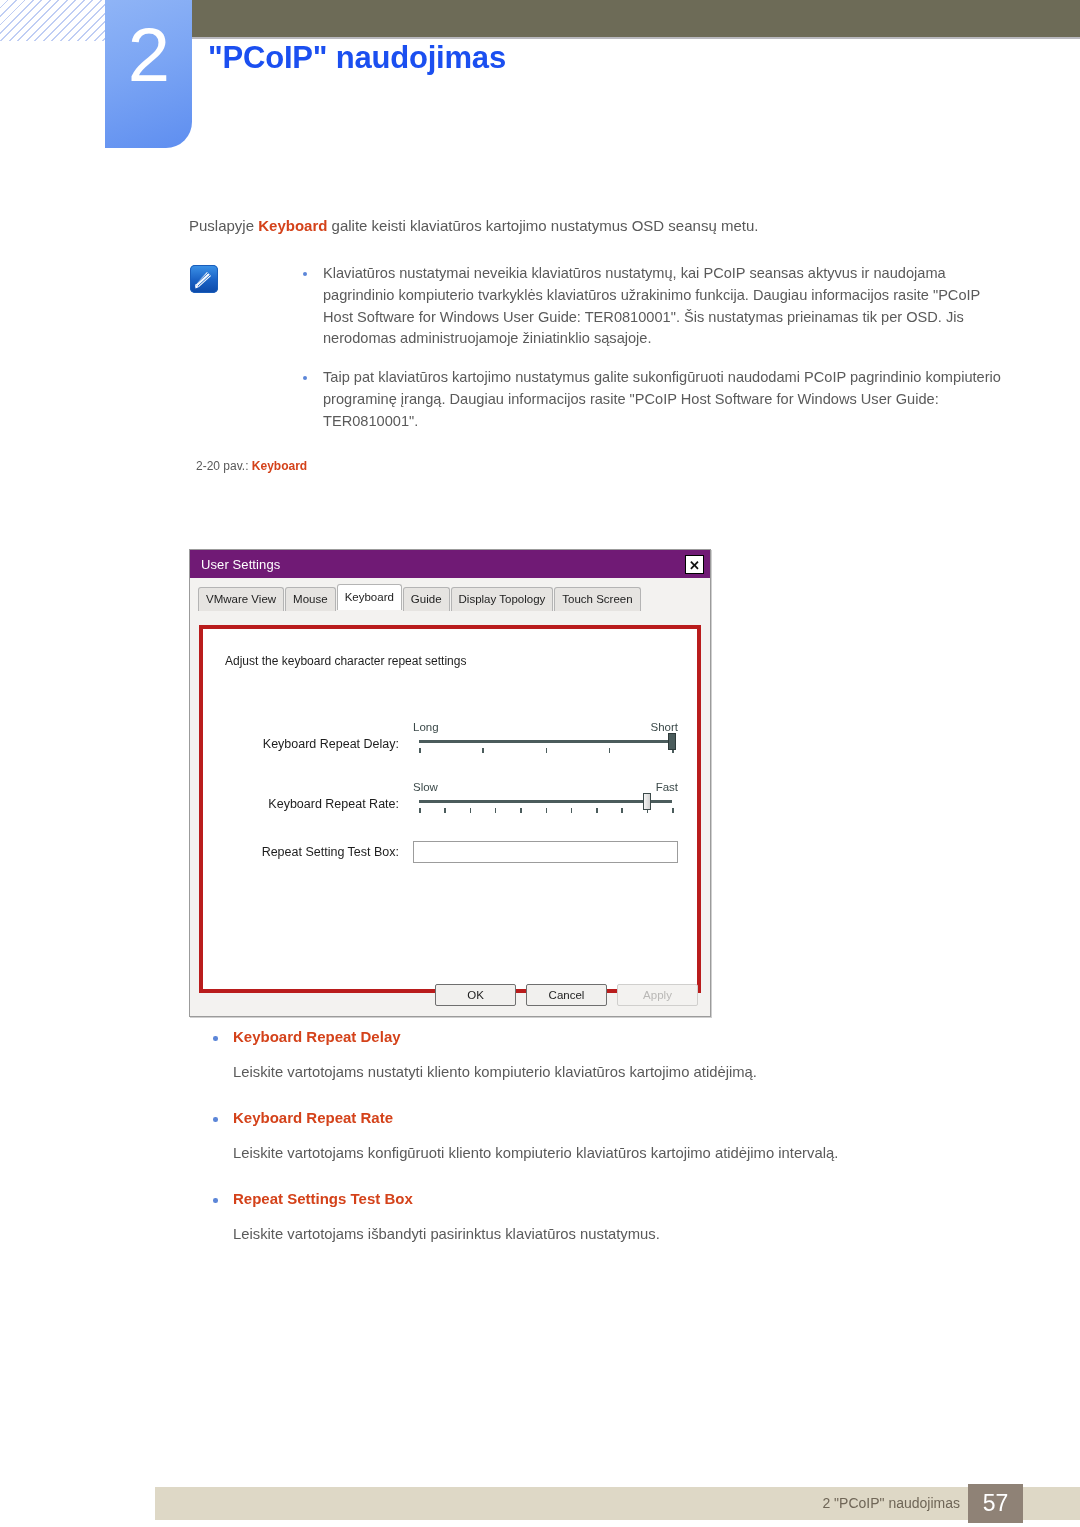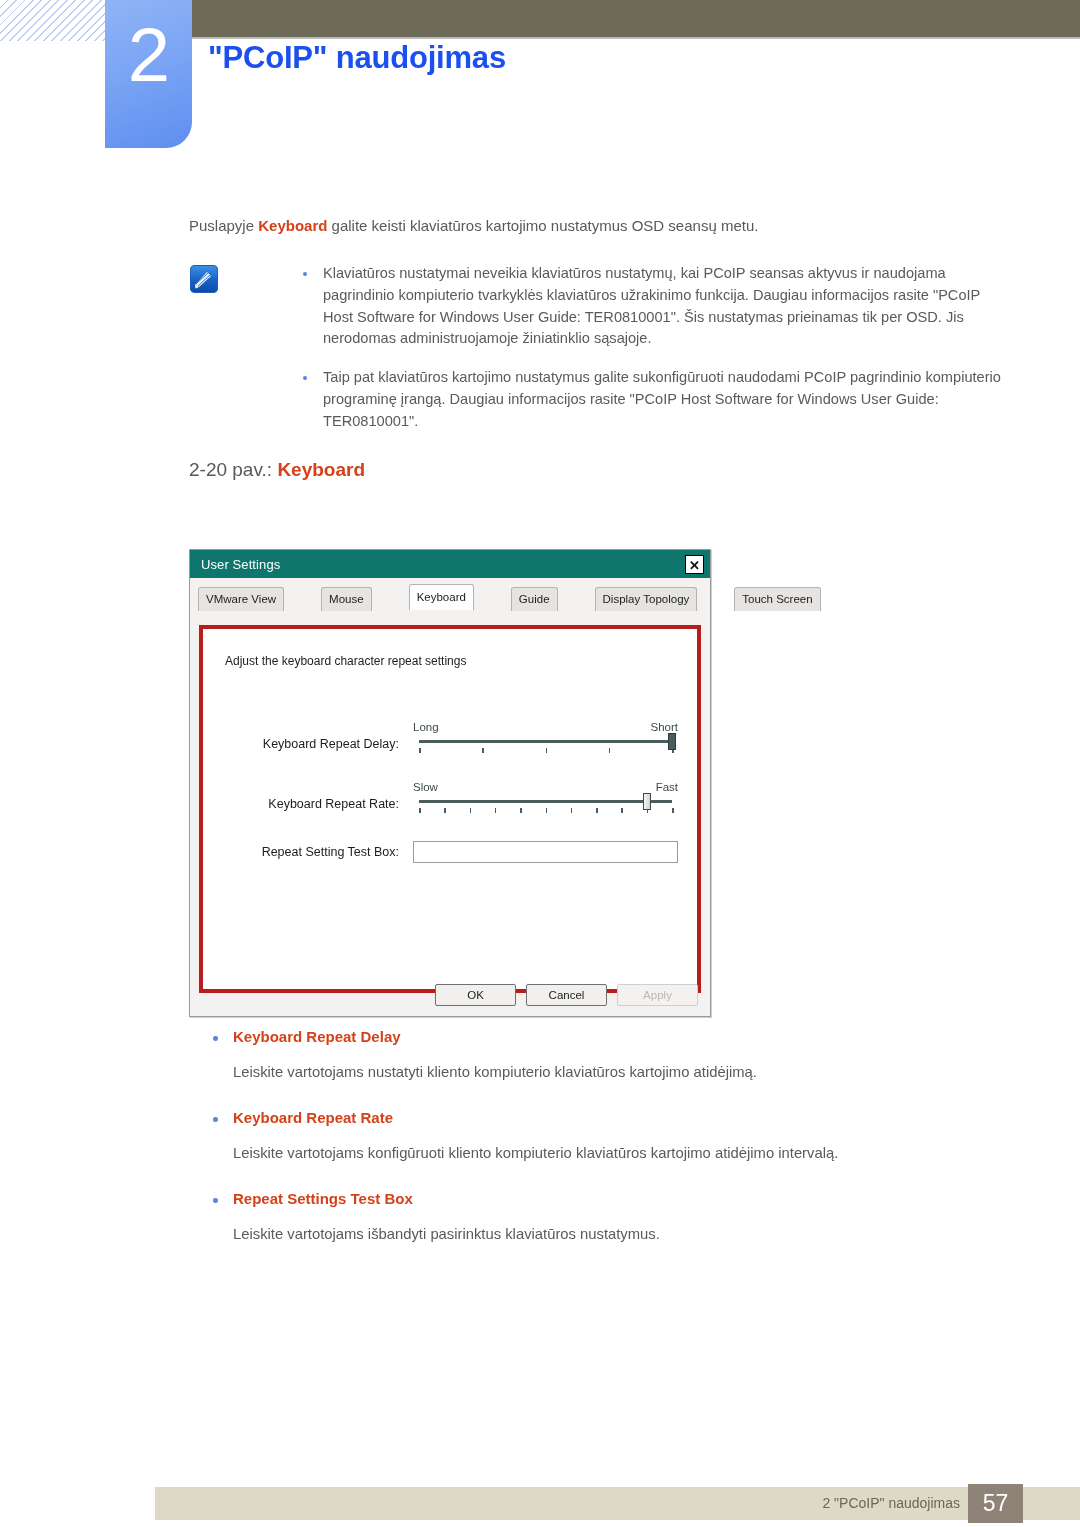--- a/index.html
+++ b/index.html
@@ -118,38 +118,38 @@
   ul.bullets li:before {
     content: "";
     position: absolute;
     left: 24px; top: 9px;
     width: 4px; height: 4px;
     border-radius: 50%;
     background: #5c86d8;
   }
 
   p.figure-caption {
-    margin: 26px 0 16px 0;
-    font-size: 19px;
+    margin: 26px 0 16px 7px;
+    font-size: 12px;
     color: #595959;
   }
 
   
   .dialog-wrap {
     position: absolute;
     left: 189px; top: 549px;
     width: 522px; height: 468px;
     background: #f3f2f0;
     border: 1px solid #9b9b9b;
     box-shadow: 1px 1px 0 #cfcfcf;
     box-sizing: border-box;
   }
   .dlg-titlebar {
     height: 28px;
-    background: #0f766e;
+    background: #701a75;
     color: #ffffff;
     font-size: 13px;
     display: flex;
     align-items: center;
     padding: 0 6px 0 11px;
     box-sizing: border-box;
   }
   .dlg-title-text { flex: 1; letter-spacing: .1px; }
   .dlg-close {
     width: 19px; height: 19px;
@@ -163,21 +163,20 @@
     box-sizing: border-box;
     cursor: pointer;
   }
   .dlg-tabs {
     display: flex;
     align-items: flex-end;
     padding: 6px 0 0 8px;
     height: 26px;
     box-sizing: content-box;
     position: relative;
-    gap: 36px;
   }
   .dlg-tab {
     font-size: 11.5px;
     color: #1d1d1d;
     padding: 5px 7px 5px 7px;
     border: 1px solid #b4b4b4;
     border-bottom: none;
     background: #e6e4e1;
     margin-right: 1px;
     border-top-left-radius: 3px;

